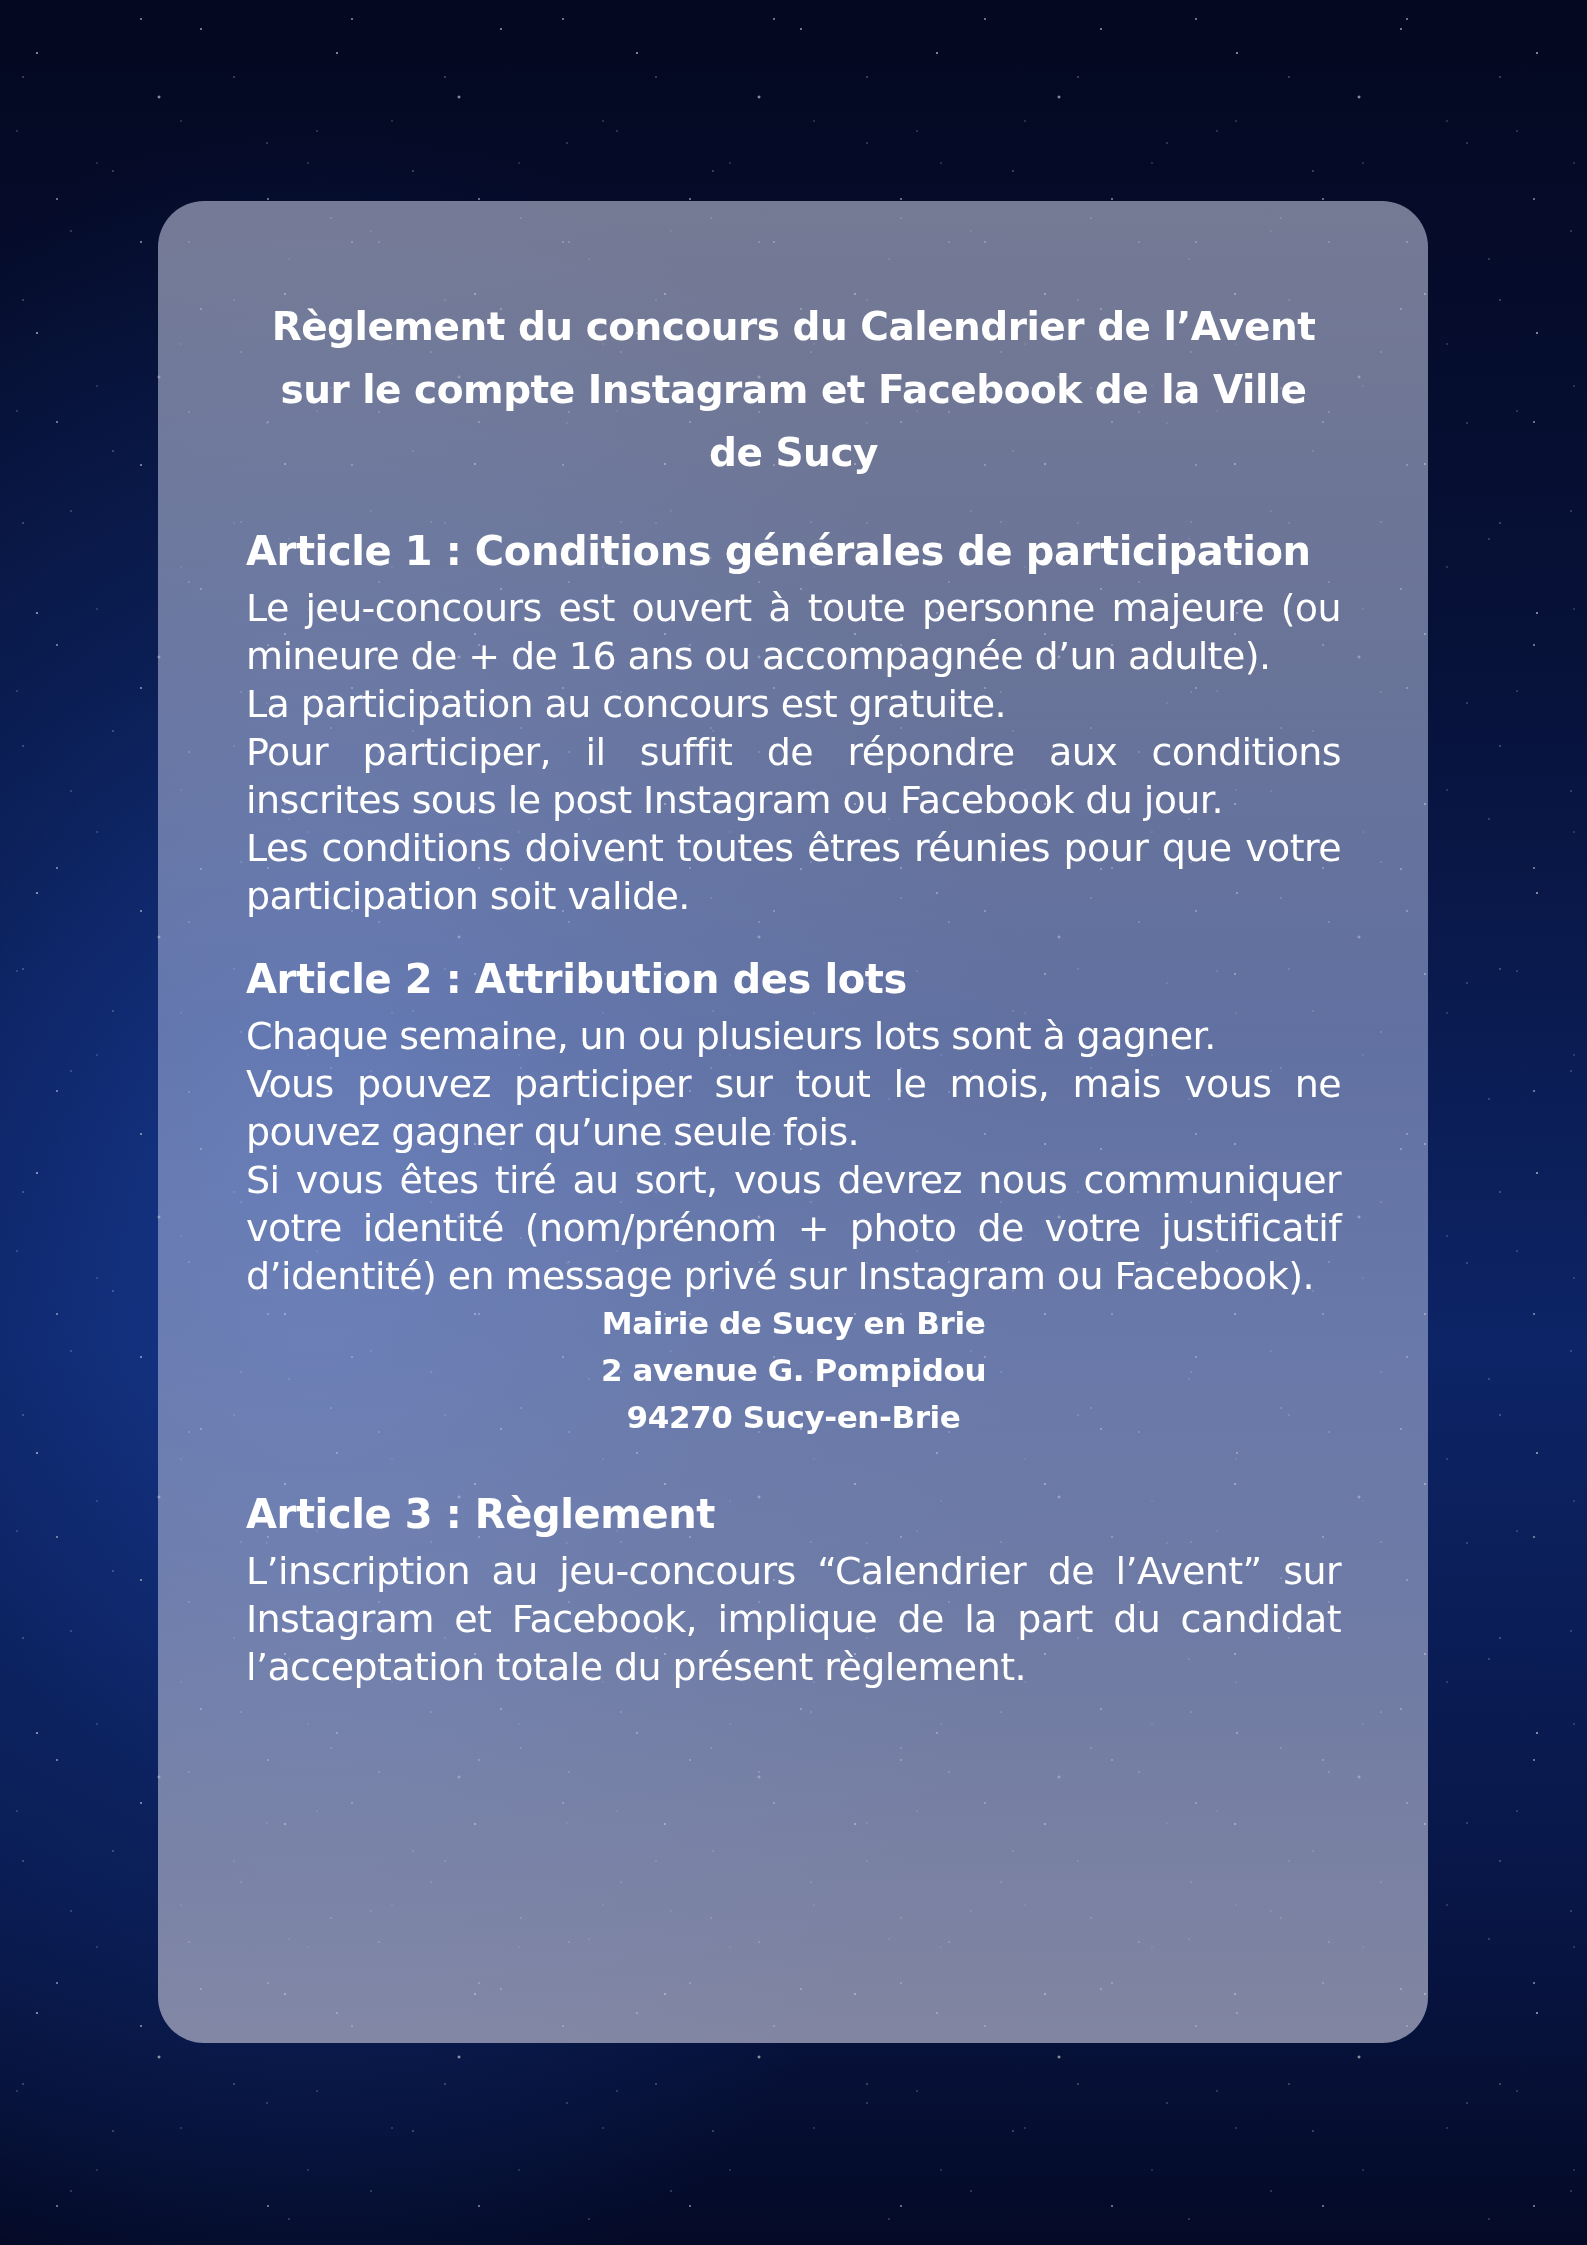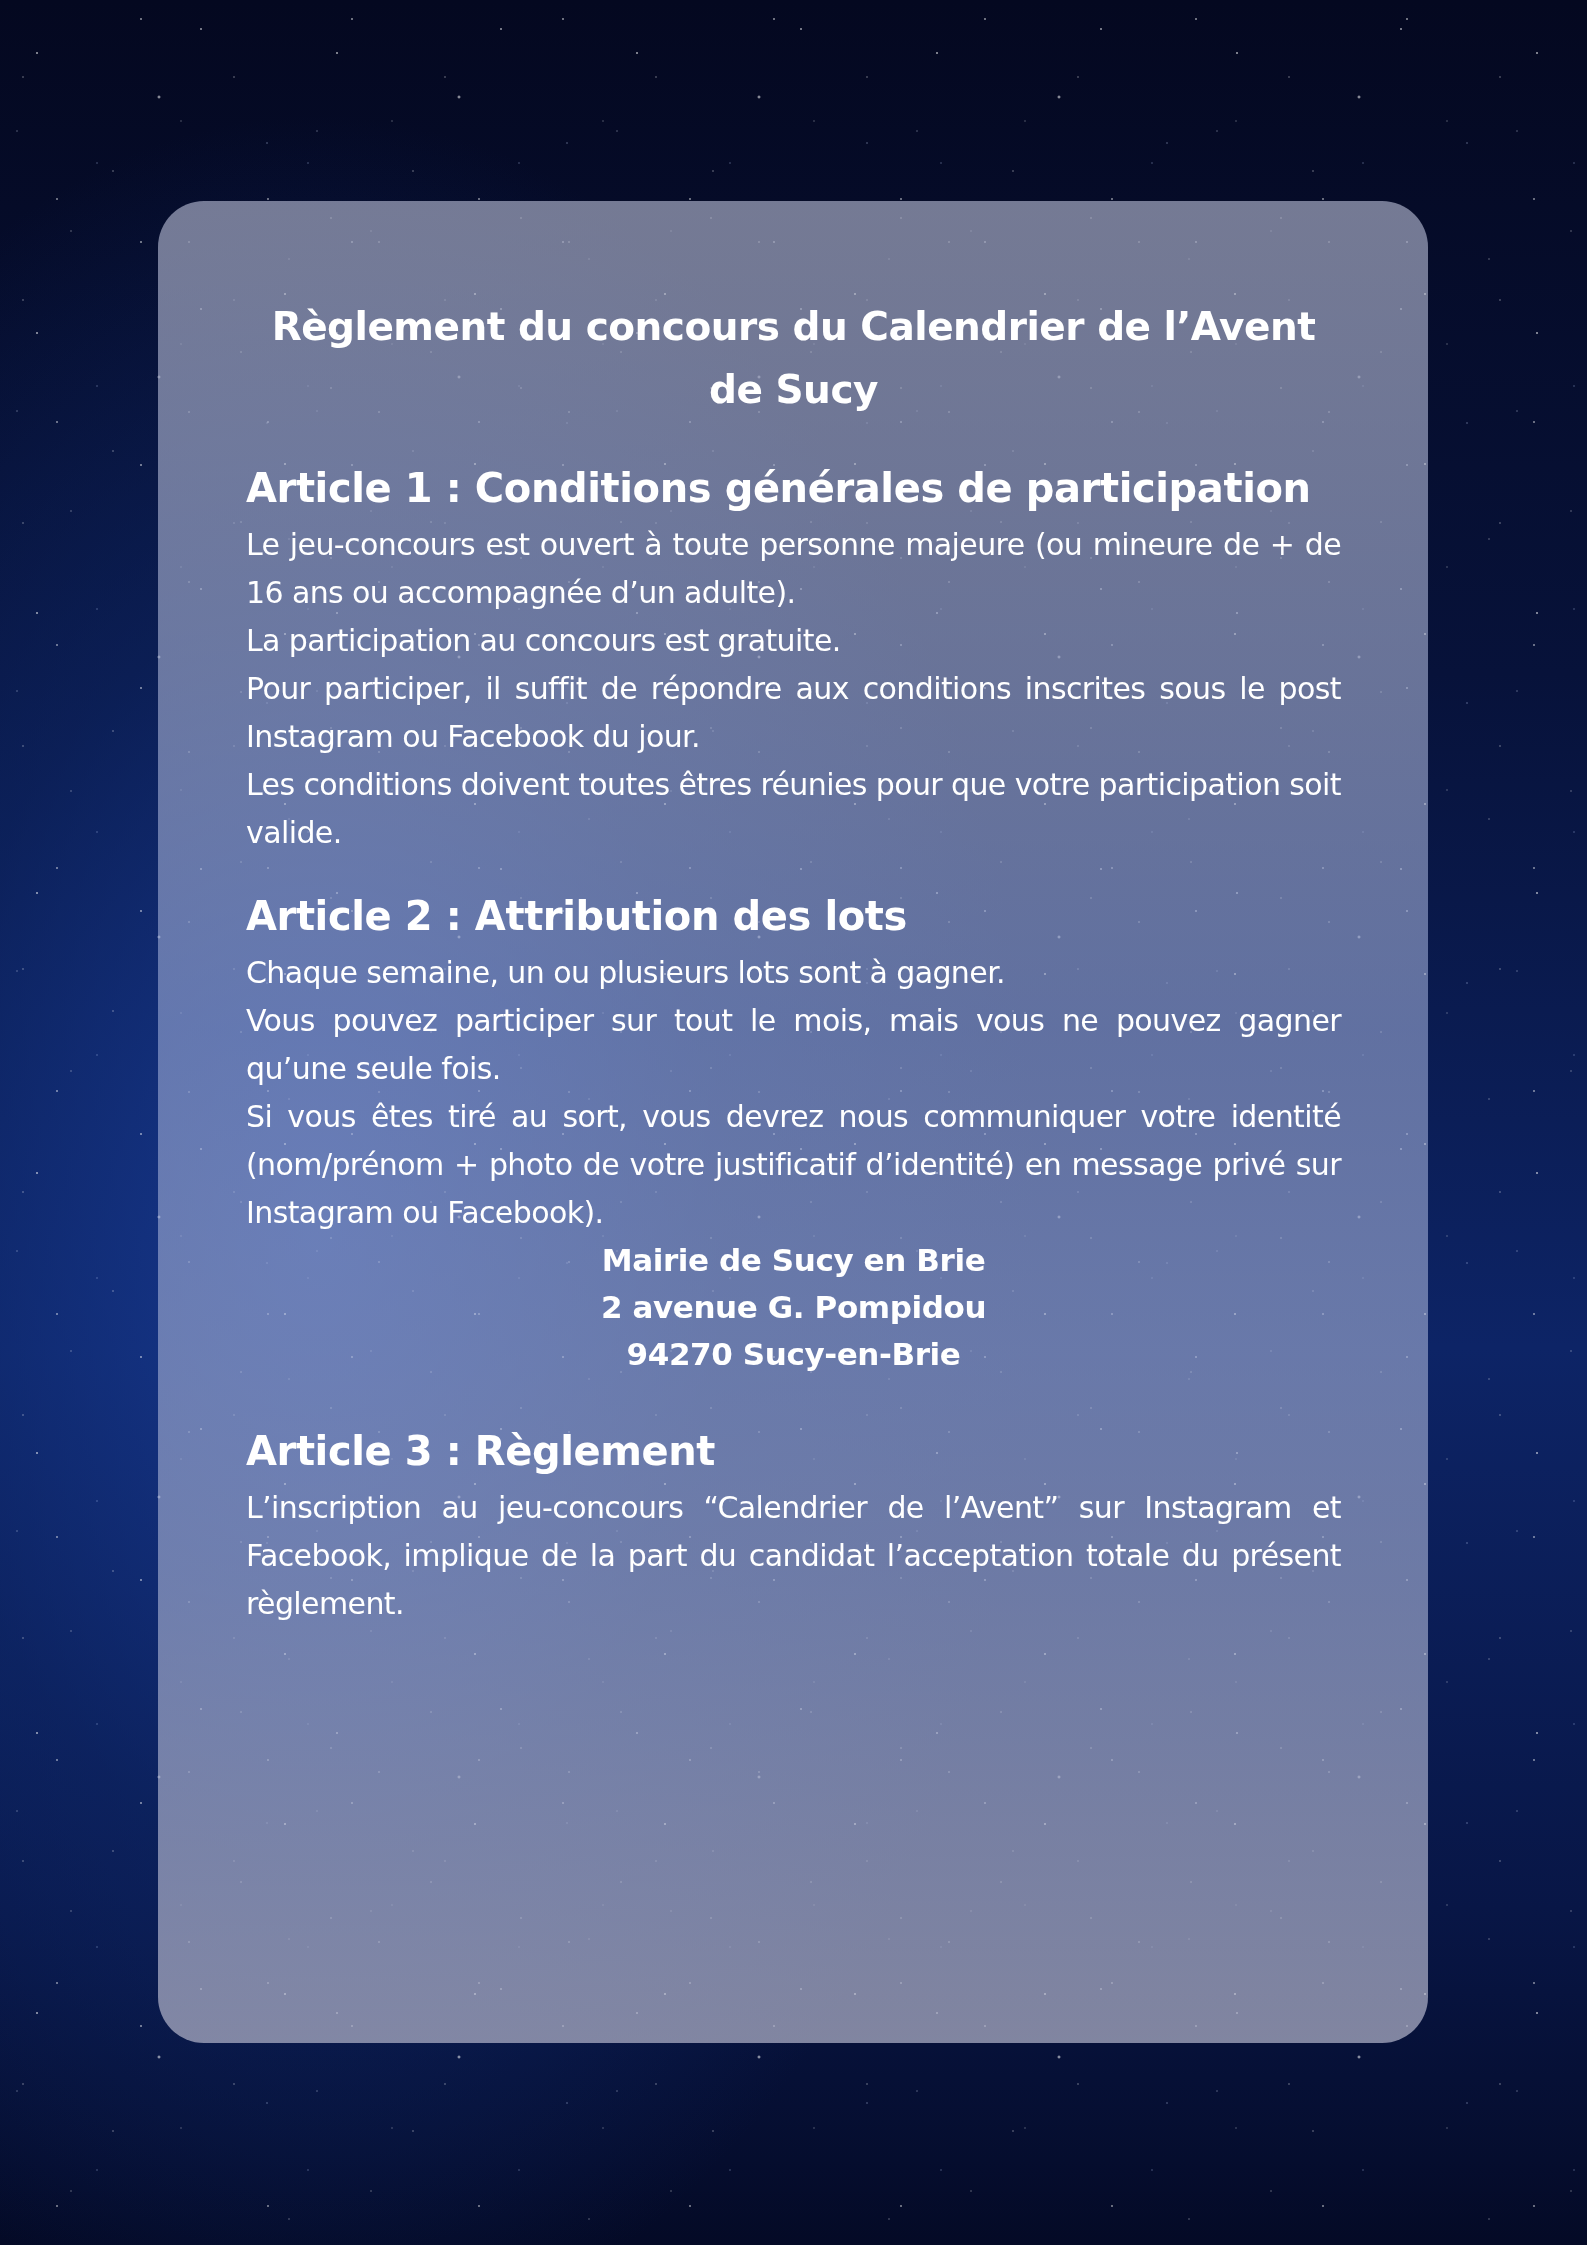--- a/index.html
+++ b/index.html
@@ -88,21 +88,21 @@
     }
     .article-heading {
       margin: 0 0 10px 0;
       font-weight: bold;
       font-size: 40px;
       line-height: 46px;
       letter-spacing: -0.4px;
     }
     .article-body p {
       margin: 0;
-      font-size: 30px;
+      font-size: 38px;
       line-height: 48px;
       text-align: justify;
       letter-spacing: -0.6px;
     }
     .address {
       margin-bottom: 50px;
       text-align: center;
       font-weight: bold;
       font-size: 31px;
       line-height: 47px;
@@ -117,20 +117,21 @@
 
 <div class="stars"></div>
 <div class="stars layer2"></div>
 
 <div class="card">
   <div class="card-stars"></div>
   <div class="content">
 
     <h1 class="doc-title">
       <span>Règlement du concours du Calendrier de l’Avent</span>
+      <span>sur le compte Instagram et Facebook de la Ville</span>
       <span>de Sucy</span>
     </h1>
 
     <section class="article">
       <h2 class="article-heading">Article 1 : Conditions générales de participation</h2>
       <div class="article-body">
         <p>Le jeu-concours est ouvert à toute personne majeure (ou mineure de + de 16 ans ou accompagnée d’un adulte).</p>
         <p>La participation au concours est gratuite.</p>
         <p>Pour participer, il suffit de répondre aux conditions inscrites sous le post Instagram ou Facebook du jour.</p>
         <p>Les conditions doivent toutes êtres réunies pour que votre participation soit valide.</p>

